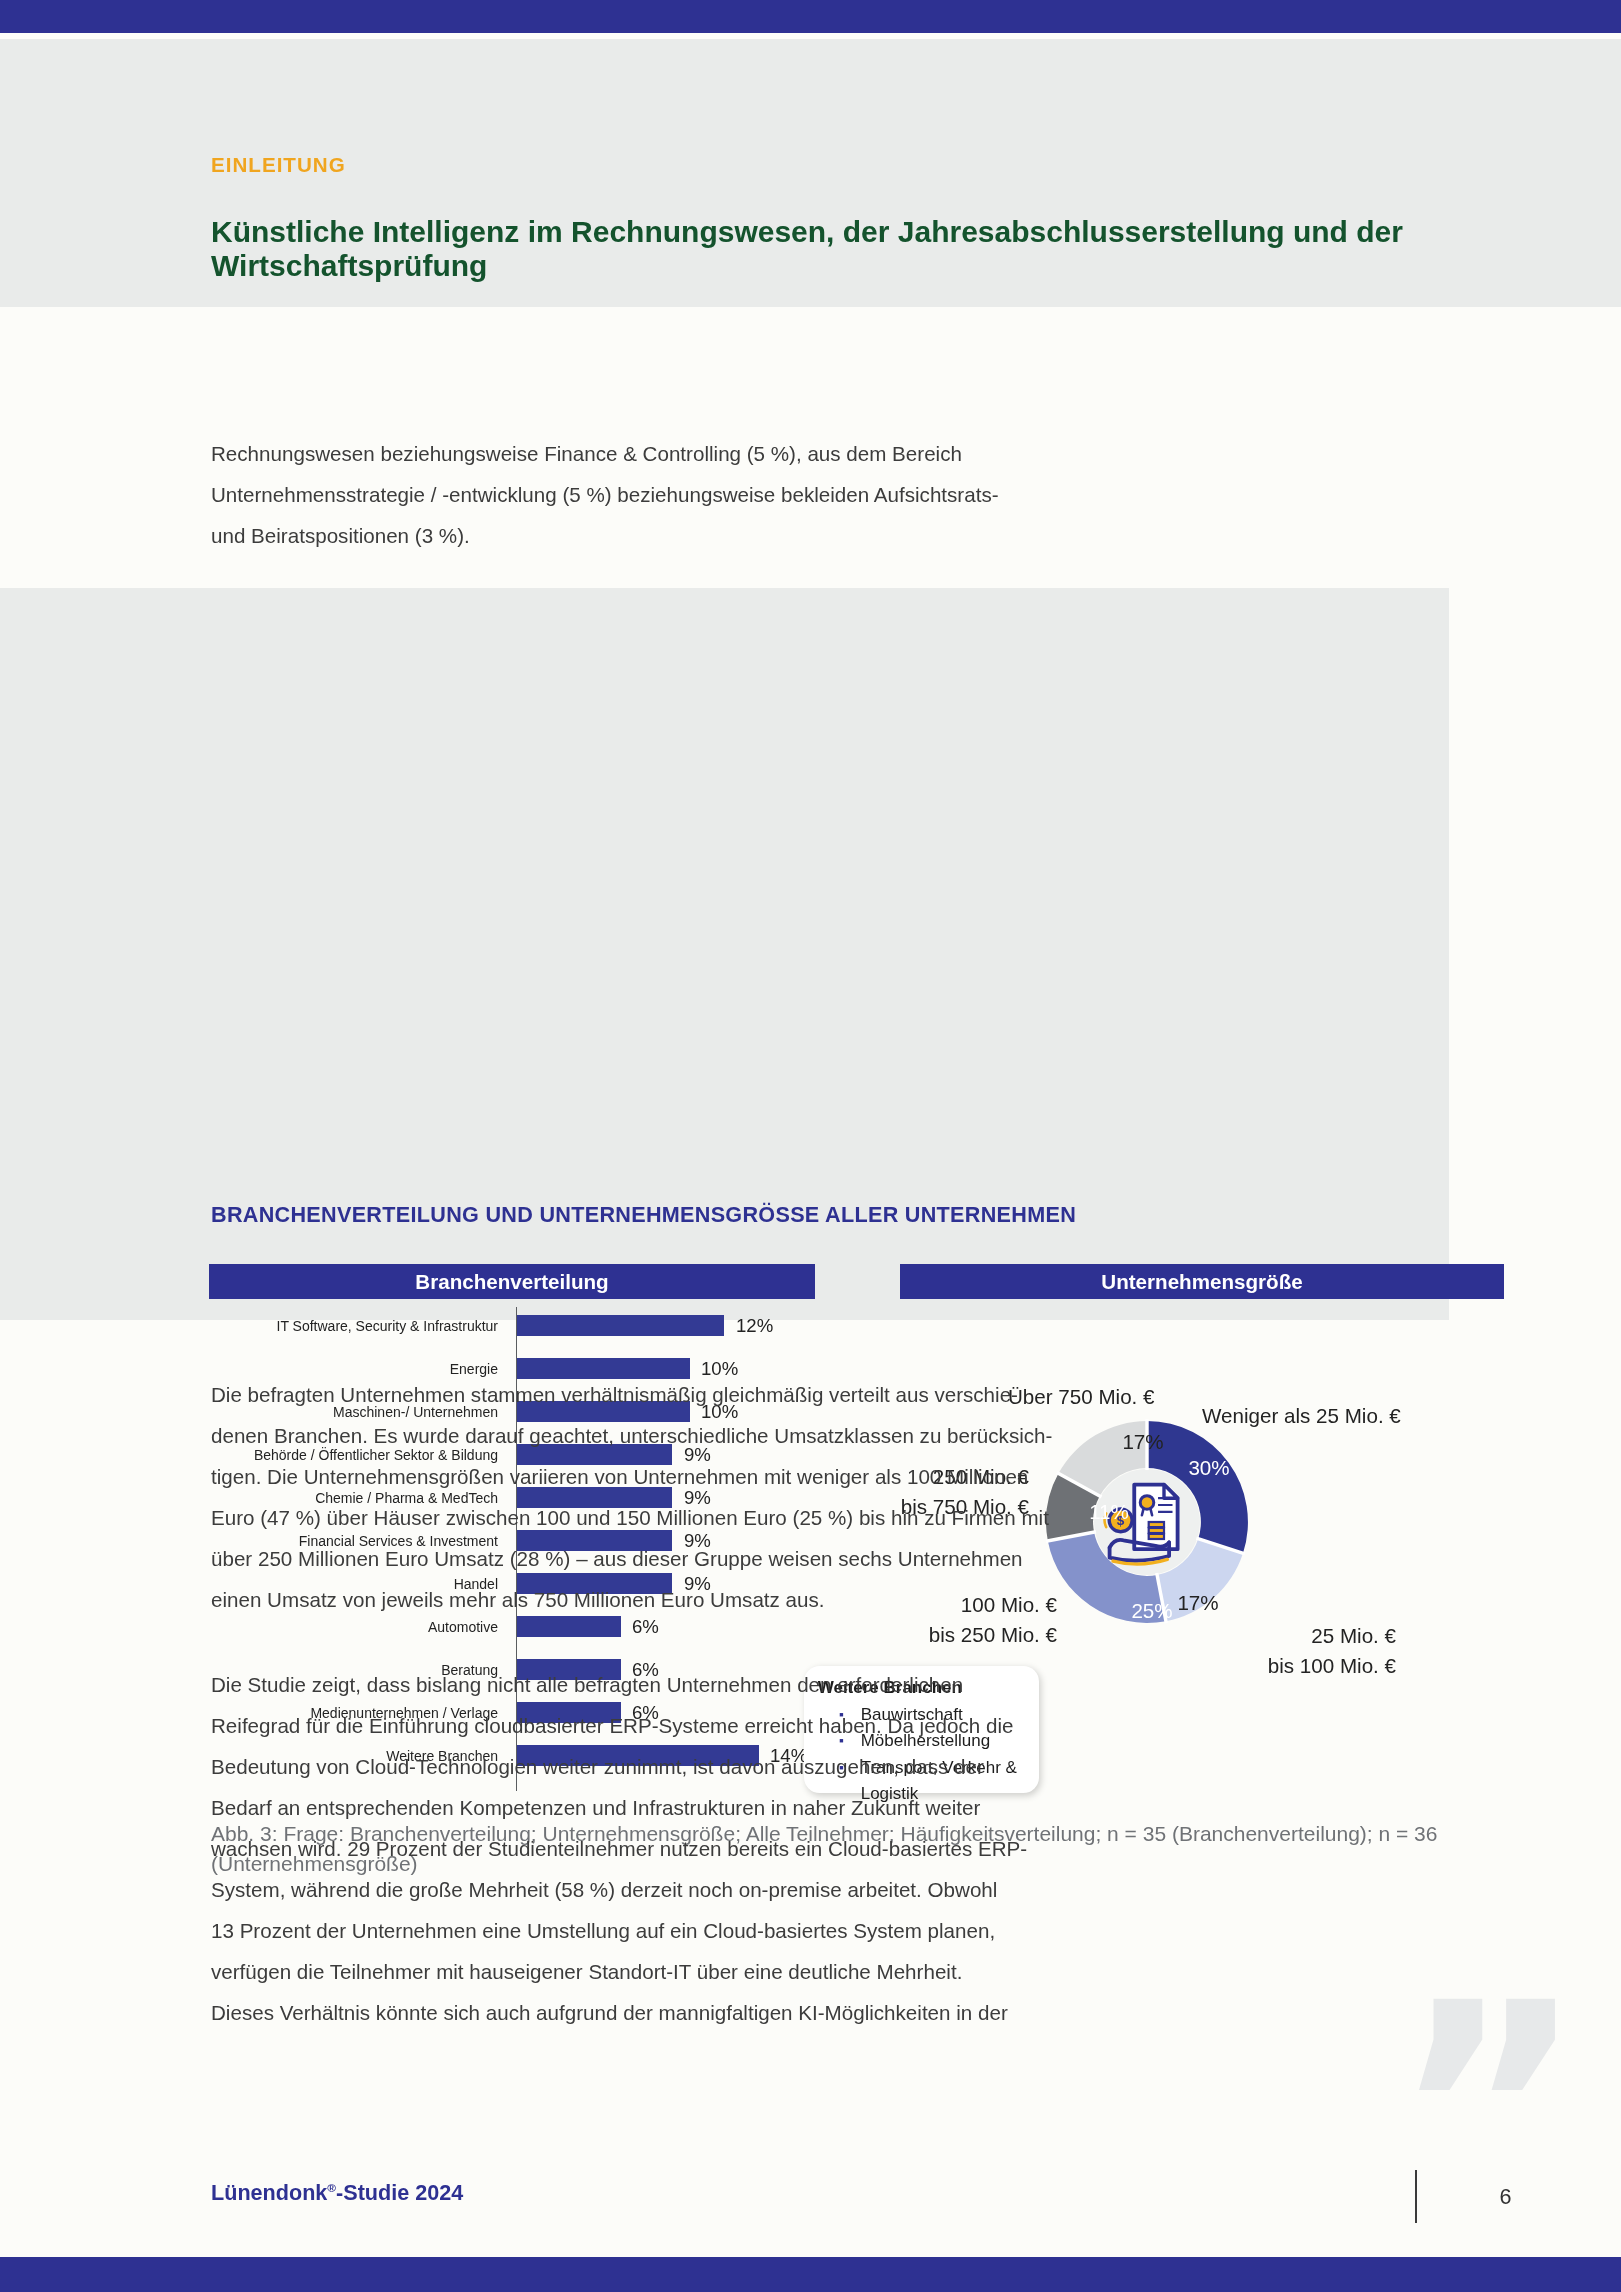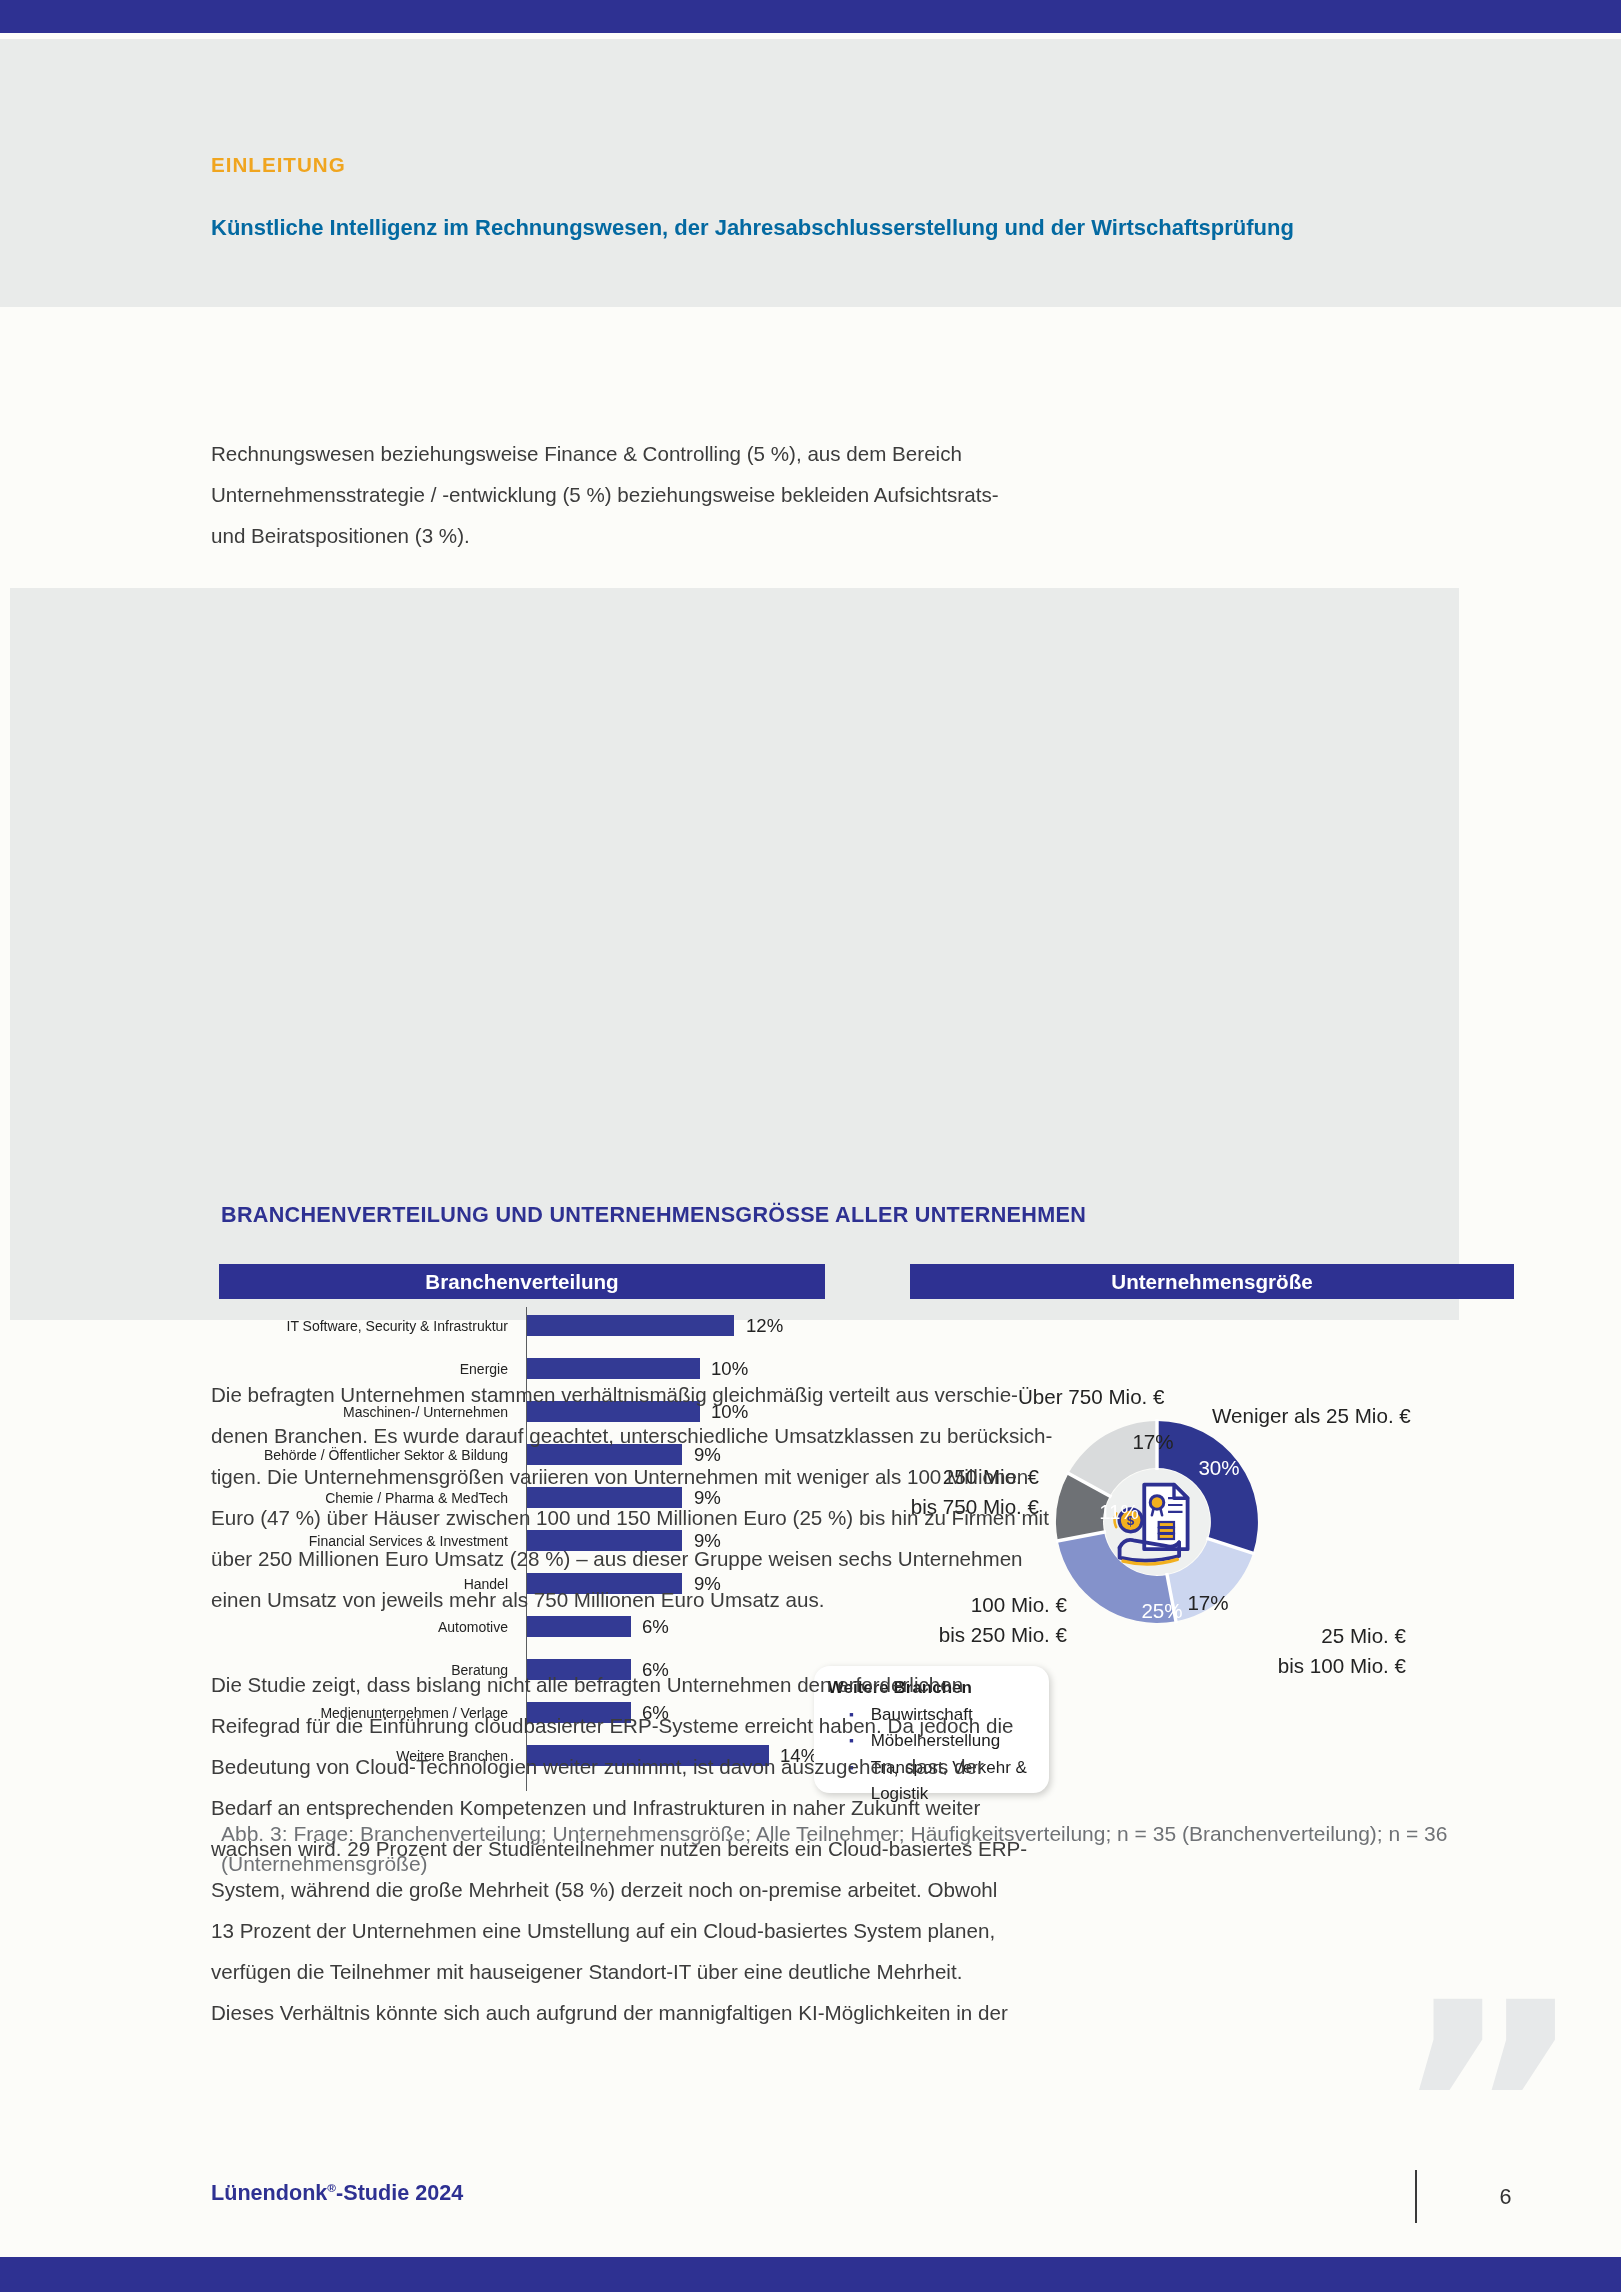--- a/index.html
+++ b/index.html
@@ -4,28 +4,28 @@
 <style>
   html,body{margin:0;padding:0;}
   body{font-family:"Liberation Sans",sans-serif;background:#ffffff;}
   .page{position:relative;width:1621px;height:2293px;background:#fcfcf9;overflow:hidden;}
 
   .topbar{position:absolute;left:0;top:0;width:1621px;height:33px;background:#2e3192;}
   .bottombar{position:absolute;left:0;top:2257px;width:1621px;height:35px;background:#2e3192;}
 
   .headerband{position:absolute;left:0;top:39px;width:1621px;height:268px;background:#e9ebea;}
   .kicker{position:absolute;left:211px;top:114px;font-size:20.6px;font-weight:bold;letter-spacing:1px;color:#f0a51f;}
-  .doctitle{position:absolute;left:211px;top:176px;width:1294px;font-size:22px;font-weight:bold;color:#0369a1;}
+  .doctitle{position:absolute;left:211px;top:176px;width:1294px;font-size:30px;font-weight:bold;color:#14532d;}
 
   .bodytext{position:absolute;left:211px;width:1059px;font-size:20.6px;line-height:41px;color:#3c3c3c;white-space:pre-line;}
   .intro{top:433px;}
   .para1{top:1374px;}
   .para2{top:1664px;}
 
-  .section{position:absolute;left:10px;top:588px;width:1449px;height:732px;background:#e9ebea;}
+  .section{position:absolute;left:0;top:588px;width:1449px;height:732px;background:#e9ebea;}
   .secheading{position:absolute;left:211px;top:614px;font-size:21.6px;font-weight:bold;letter-spacing:0.3px;color:#2e3192;}
   .titlebar{position:absolute;top:676px;height:35px;background:#2e3192;color:#ffffff;font-size:20.6px;font-weight:600;display:flex;align-items:center;justify-content:center;}
   .tbar-left{left:209px;width:606px;}
   .tbar-right{left:900px;width:604px;}
 
   
   .barchart{position:absolute;left:211px;top:716px;width:608px;height:487px;}
   .axisline{position:absolute;left:305px;top:2.9px;width:1px;height:484px;background:#5a5d60;}
   .brow{position:absolute;left:0;width:608px;height:43px;}
   .blabel{position:absolute;left:0;top:0;width:287px;height:43px;display:flex;align-items:center;justify-content:flex-end;font-size:14px;color:#232323;text-align:right;}

